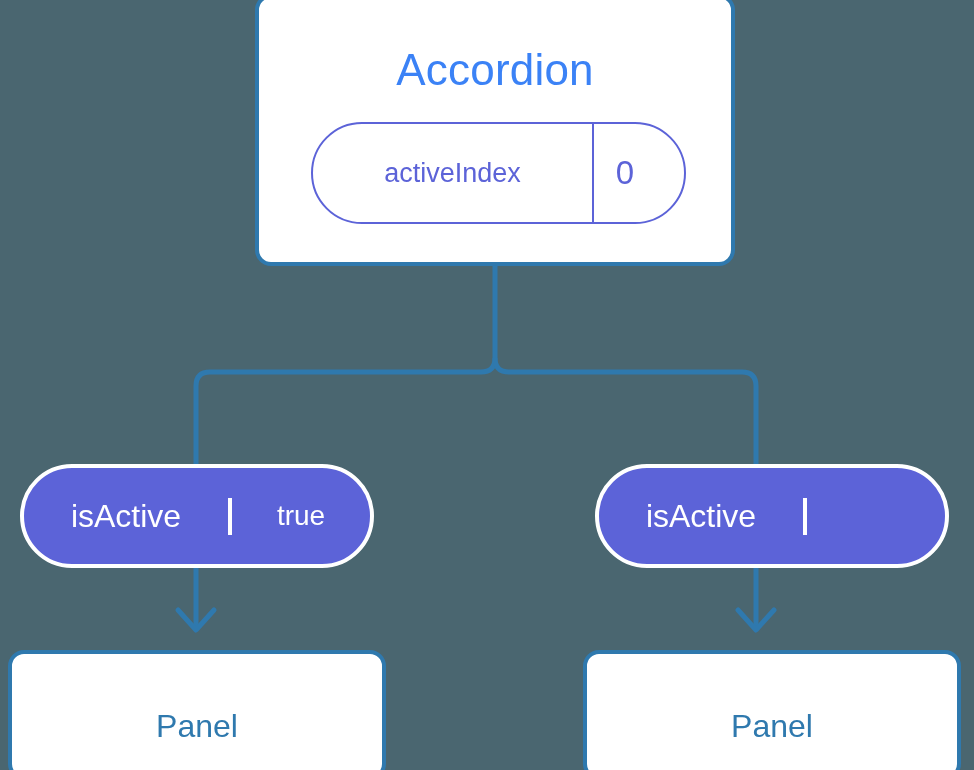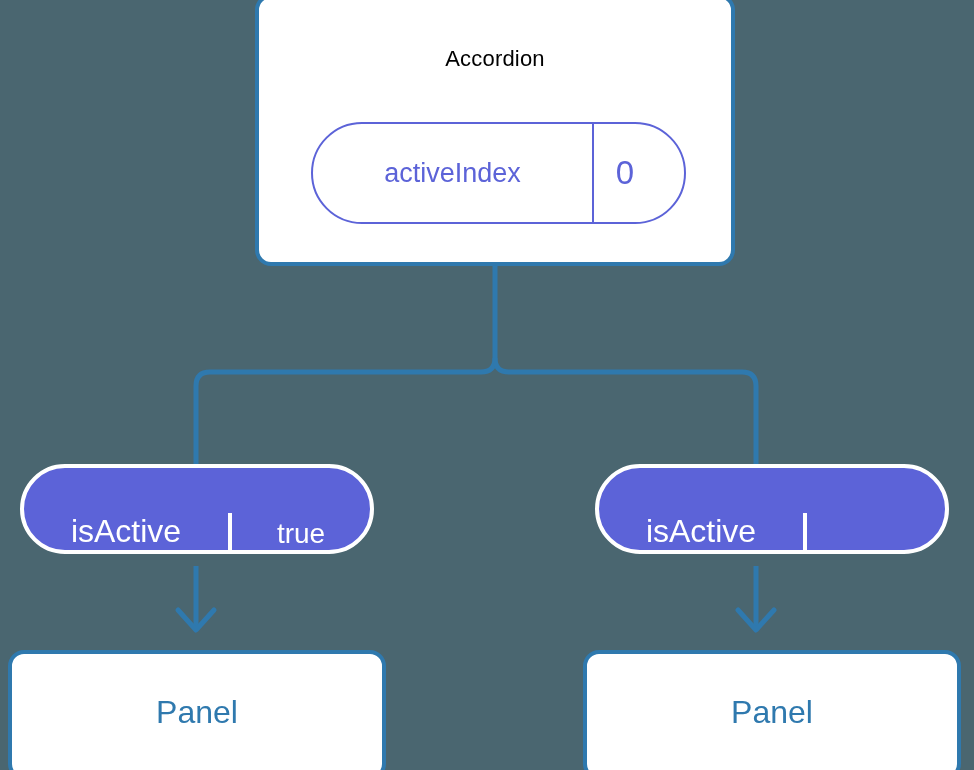--- a/index.html
+++ b/index.html
@@ -43,22 +43,22 @@
   #accordion-card {
     left: 255px;
     top: -6px;
     width: 480px;
     height: 272px;
     display: flex;
     flex-direction: column;
     align-items: center;
   }
   .card-title {
-    color: #000000;
-    font-size: 22px;
+    color: #3b82f6;
+    font-size: 44px;
     font-weight: 400;
     letter-spacing: 0.2px;
     margin-top: 50px;
     line-height: 1;
   }
 
   
   .pill-outline {
     position: absolute;
     left: 52px;
@@ -89,27 +89,27 @@
     justify-content: center;
     color: #5c63d8;
     font-size: 33px;
     padding-right: 28px;
     box-sizing: border-box;
   }
 
   
   .pill-filled {
     position: absolute;
-    height: 90px;
+    height: 104px;
     background: #5c63d8;
     border: 4px solid #ffffff;
     border-radius: 52px;
     box-sizing: border-box;
     display: flex;
-    align-items: flex-end;
+    align-items: center;
     z-index: 3;
   }
   .pill-filled .pill-key {
     display: flex;
     align-items: center;
     justify-content: center;
     color: #ffffff;
     font-size: 32px;
     border-right: 4px solid #ffffff;
     box-sizing: border-box;
@@ -146,21 +146,21 @@
     border-radius: 16px;
     box-sizing: border-box;
     display: flex;
     align-items: flex-start;
     justify-content: center;
     z-index: 2;
   }
   .panel-card .panel-title {
     color: #2f79ae;
     font-size: 32px;
-    margin-top: 42px;
+    margin-top: 56px;
     line-height: 1;
   }
   #panel-left  { left: 8px;   width: 378px; }
   #panel-right { left: 583px; width: 378px; }
 </style>
 </head>
 <body>
 
 <div id="stage">
 

